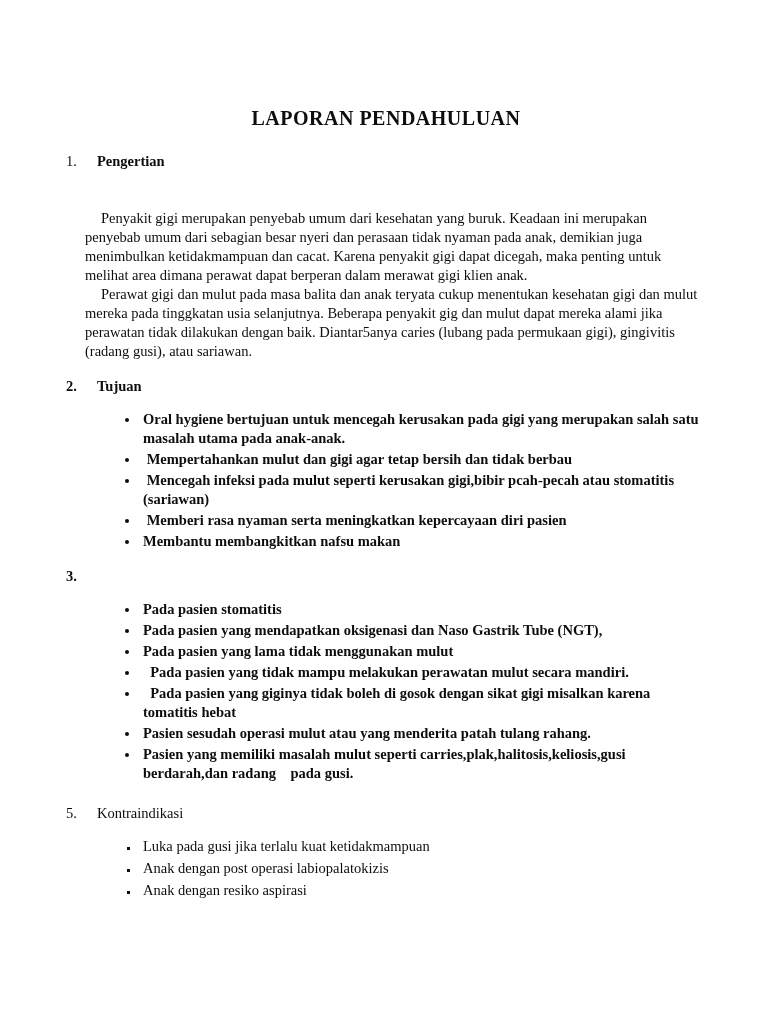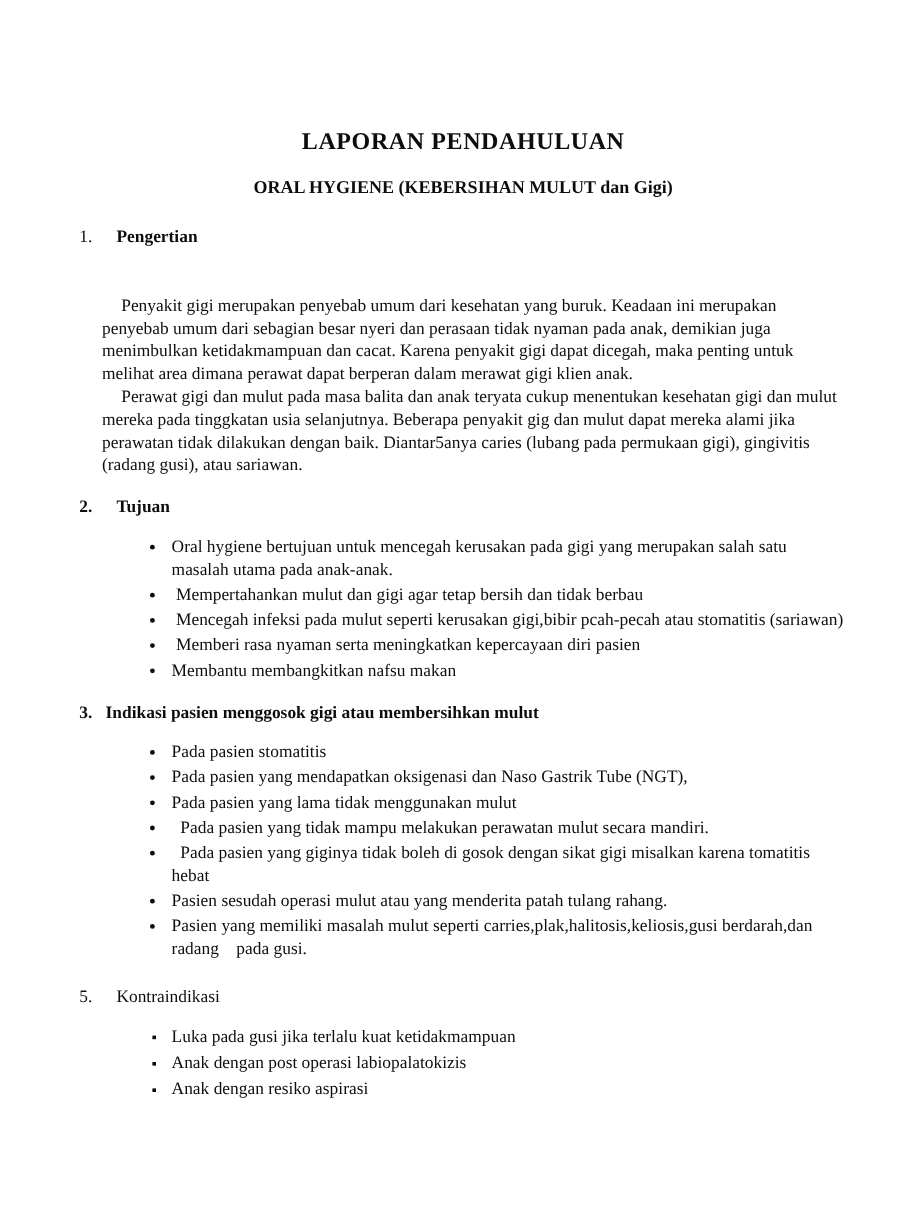--- a/index.html
+++ b/index.html
@@ -61,36 +61,35 @@
   .para {
     margin: 0;
     text-indent: 16px;
   }
   ul.bullets {
     margin: 14px 0 0 19px;
     padding: 0 0 0 55px;
     width: 566px;
     list-style-position: outside;
   }
-  ul.bullets.disc { list-style-type: disc; }
+  ul.bullets.disc { list-style-type: disc; font-weight: bold; }
   ul.bullets.square { list-style-type: square; }
   ul.bullets.square li::marker { font-size: 11px; }
   ul.bullets li {
     margin: 0 0 2px 0;
     padding-left: 3px;
   }
   ul.bullets.square li { margin-bottom: 3px; }
 </style>
 </head>
 <body>
 
 <div class="page">
 
   <h1 class="title">LAPORAN PENDAHULUAN</h1>
-  <h2 class="subtitle">ORAL HYGIENE (KEBERSIHAN MULUT dan Gigi)</h2>
 
   <section class="sec">
     <div class="sec-head gap-lg">
       <span class="num">1.</span>
       <span class="bold">Pengertian</span>
     </div>
     <div class="paras">
       <p class="para">Penyakit gigi merupakan penyebab umum dari kesehatan yang buruk. Keadaan ini merupakan penyebab umum dari sebagian besar nyeri dan perasaan tidak nyaman pada anak, demikian juga menimbulkan ketidakmampuan dan cacat. Karena penyakit gigi dapat dicegah, maka penting untuk melihat area dimana perawat dapat berperan dalam merawat gigi klien anak.</p>
       <p class="para">Perawat gigi dan mulut pada masa balita dan anak teryata cukup menentukan kesehatan gigi dan mulut mereka pada tinggkatan usia selanjutnya. Beberapa penyakit gig dan mulut dapat mereka alami jika perawatan tidak dilakukan dengan baik. Diantar5anya caries (lubang pada permukaan gigi), gingivitis (radang gusi), atau sariawan.</p>
     </div>
@@ -106,21 +105,20 @@
       <li>&nbsp;Mempertahankan mulut dan gigi agar tetap bersih dan tidak berbau</li>
       <li>&nbsp;Mencegah infeksi pada mulut seperti kerusakan gigi,bibir pcah-pecah atau stomatitis (sariawan)</li>
       <li>&nbsp;Memberi rasa nyaman serta meningkatkan kepercayaan diri pasien</li>
       <li>Membantu membangkitkan nafsu makan</li>
     </ul>
   </section>
 
   <section class="sec">
     <div class="sec-head gap-md">
       <span class="num narrow bold">3.</span>
-      <span class="bold">Indikasi pasien menggosok gigi atau membersihkan mulut</span>
     </div>
     <ul class="bullets disc">
       <li>Pada pasien stomatitis</li>
       <li>Pada pasien yang mendapatkan oksigenasi dan Naso Gastrik Tube (NGT),</li>
       <li>Pada pasien yang lama tidak menggunakan mulut</li>
       <li>&nbsp;&nbsp;Pada pasien yang tidak mampu melakukan perawatan mulut secara mandiri.</li>
       <li>&nbsp;&nbsp;Pada pasien yang giginya tidak boleh di gosok dengan sikat gigi misalkan karena tomatitis hebat</li>
       <li>Pasien sesudah operasi mulut atau yang menderita patah tulang rahang.</li>
       <li>Pasien yang memiliki masalah mulut seperti carries,plak,halitosis,keliosis,gusi berdarah,dan radang&nbsp;&nbsp;&nbsp; pada gusi.</li>
     </ul>

